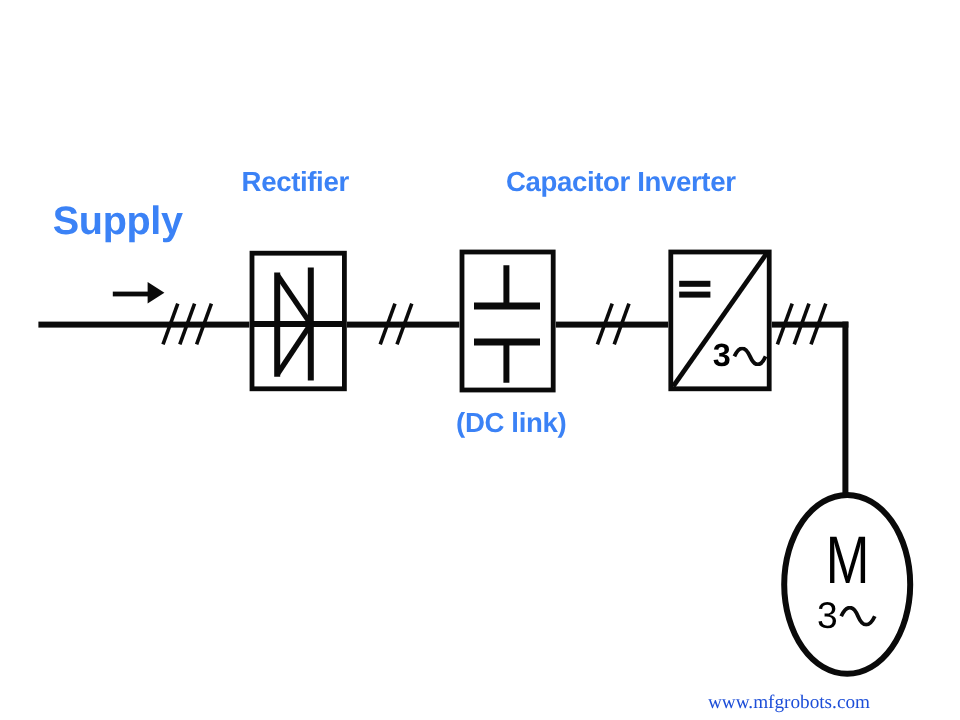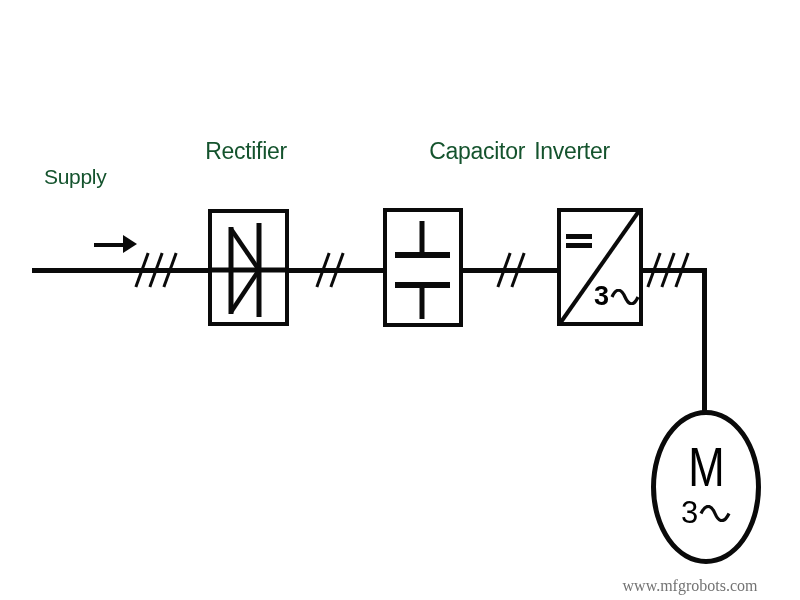--- a/index.html
+++ b/index.html
@@ -1,25 +1,25 @@
 <!DOCTYPE html>
 <html><head>
 <meta charset="utf-8">
 <style>
   html,body{margin:0;padding:0;background:#ffffff;}
   .stage{
     position:relative;width:800px;height:600px;background:#ffffff;overflow:hidden;
     font-family:"Liberation Sans","DejaVu Sans",sans-serif;color:#000;
   }
   .lbl{
-    position:absolute;font-weight:normal;font-size:23px;letter-spacing:-0.3px;
-    white-space:nowrap;color:#14532d;
+    position:absolute;font-weight:bold;font-size:23px;letter-spacing:-0.3px;
+    white-space:nowrap;color:#3b82f6;
   }
   .lbl.center{width:200px;text-align:center;}
-  .supply{font-size:21px;}
+  .supply{font-size:33px;}
   .hline,.vline{position:absolute;background:#0a0a0a;}
   .hatch{
     position:absolute;top:252px;height:36px;display:flex;gap:11px;
     transform:translateX(-50%);
   }
   .slash{width:3px;height:36px;background:#0a0a0a;transform:rotate(20deg);display:block;}
   .box{
     position:absolute;border:4px solid #0a0a0a;background:#ffffff;box-sizing:border-box;
   }
   .box svg{position:absolute;left:-4px;top:-4px;}
@@ -39,33 +39,34 @@
     position:absolute;left:651px;top:410px;width:110px;height:154px;box-sizing:border-box;
     border:5px solid #0a0a0a;border-radius:50%;background:#fff;
     display:flex;flex-direction:column;align-items:center;justify-content:center;
   }
   .motor-letter{
     font-size:56px;font-weight:400;line-height:0.86;transform:scaleX(0.78);
     letter-spacing:0;
   }
   .phase-motor{position:static;font-weight:400;font-size:31px;margin-top:4px;}
   .watermark{
-    position:absolute;left:590px;top:577px;width:200px;text-align:center;
-    font-family:"Liberation Serif","DejaVu Serif",serif;font-size:16px;color:#737373;
+    position:absolute;left:590px;top:577px;width:200px;text-align:left;
+    font-family:"Liberation Serif","DejaVu Serif",serif;font-size:16px;color:#1d4ed8;
   }
 </style>
 </head>
 <body>
 
 <div class="stage">
 
   <div class="lbl supply" style="left:44px;top:165px;">Supply</div>
   <div class="lbl center" style="left:146px;top:138px;">Rectifier</div>
   <div class="lbl center" style="left:325px;top:138px;text-align:right;">Capacitor</div>
   <div class="lbl center" style="left:472px;top:138px;">Inverter</div>
+  <div class="lbl center" style="left:326px;top:339px;">(DC link)</div>
 
   <div class="arrow-shaft"></div>
   <div class="arrow-head"></div>
 
   <div class="hline" style="left:32px;top:268px;width:176px;height:5px;"></div>
   <div class="hline" style="left:289px;top:268px;width:94px;height:5px;"></div>
   <div class="hline" style="left:463px;top:268px;width:94px;height:5px;"></div>
   <div class="hline" style="left:643px;top:268px;width:64px;height:5px;"></div>
   <div class="vline" style="left:702px;top:268px;width:5px;height:145px;"></div>
 

